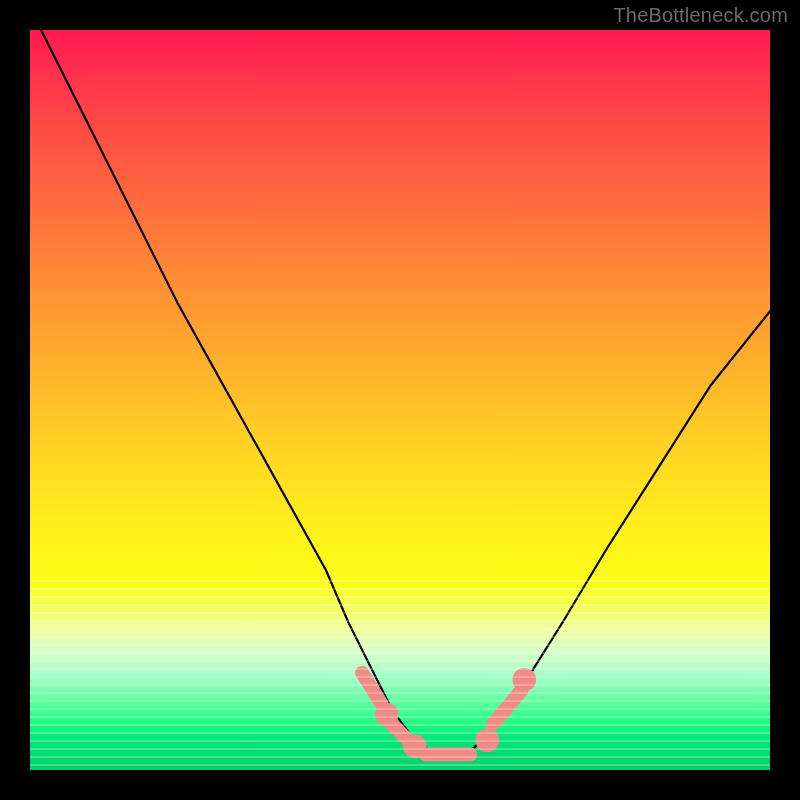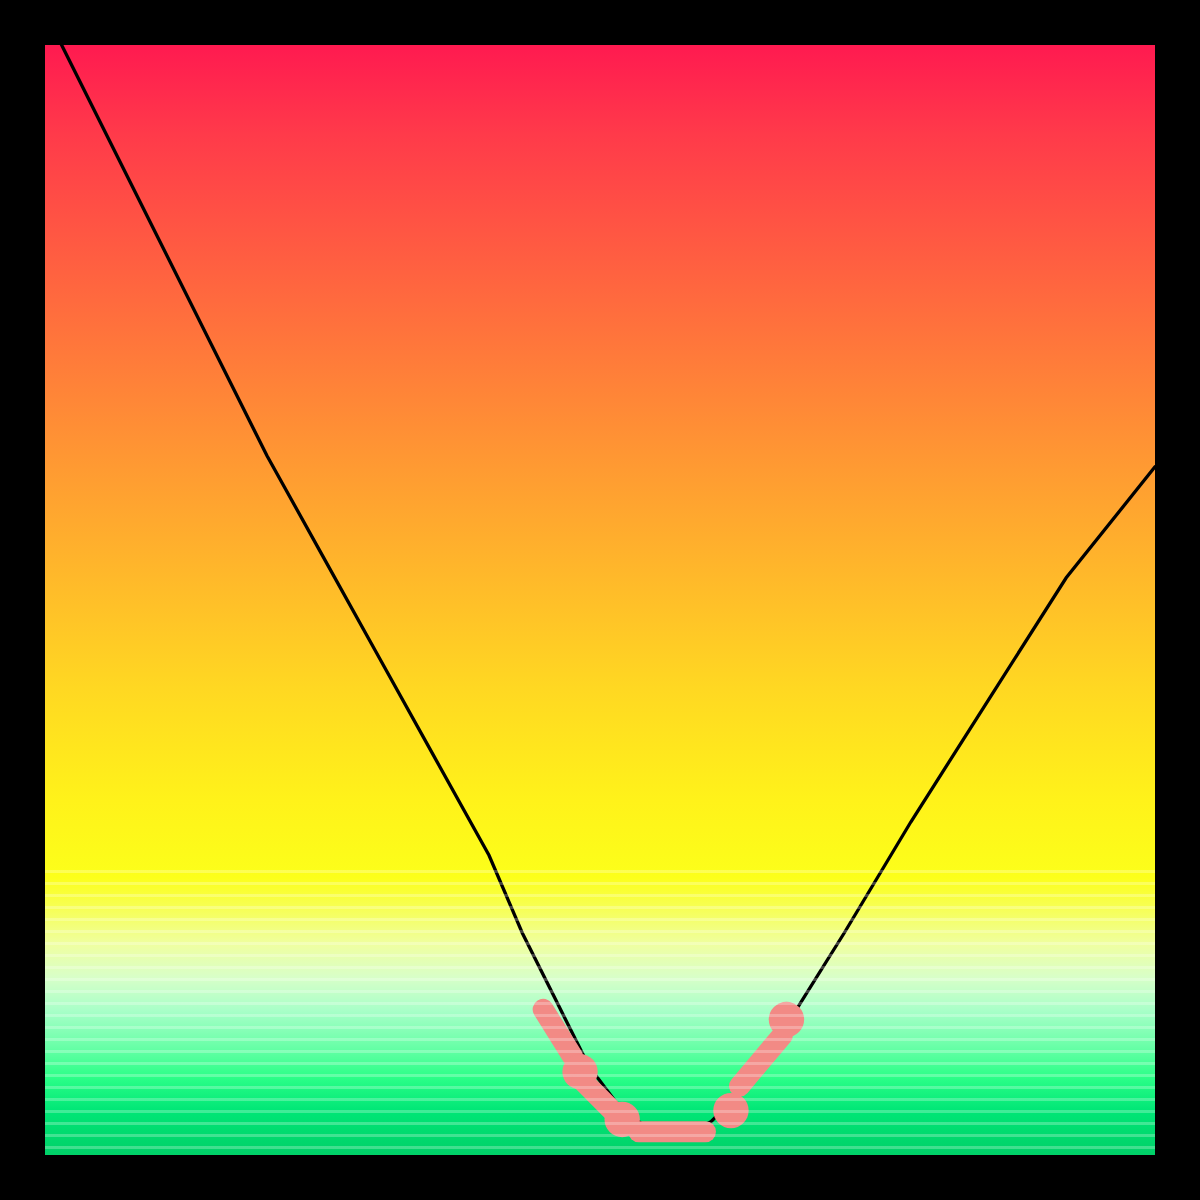--- a/index.html
+++ b/index.html
@@ -109,13 +109,14 @@
           <circle class="marker" cx="356.7" cy="684.5" r="11.8"></circle>
           <line class="marker-bar" x1="358.1" y1="690.3" x2="379.0" y2="711.2"></line>
           <circle class="marker" cx="384.8" cy="716.3" r="11.8"></circle>
           <line class="marker-bar" x1="395.9" y1="724.5" x2="440.3" y2="724.5"></line>
           <circle class="marker" cx="457.3" cy="710.4" r="11.8"></circle>
           <line class="marker-bar" x1="463.0" y1="694.1" x2="491.6" y2="660.1"></line>
           <circle class="marker" cx="494.3" cy="649.7" r="11.8"></circle>
         </g>
     </svg>
   </div>
+  <div class="watermark">TheBottleneck.com</div>
 </div>
 
 </body></html>

